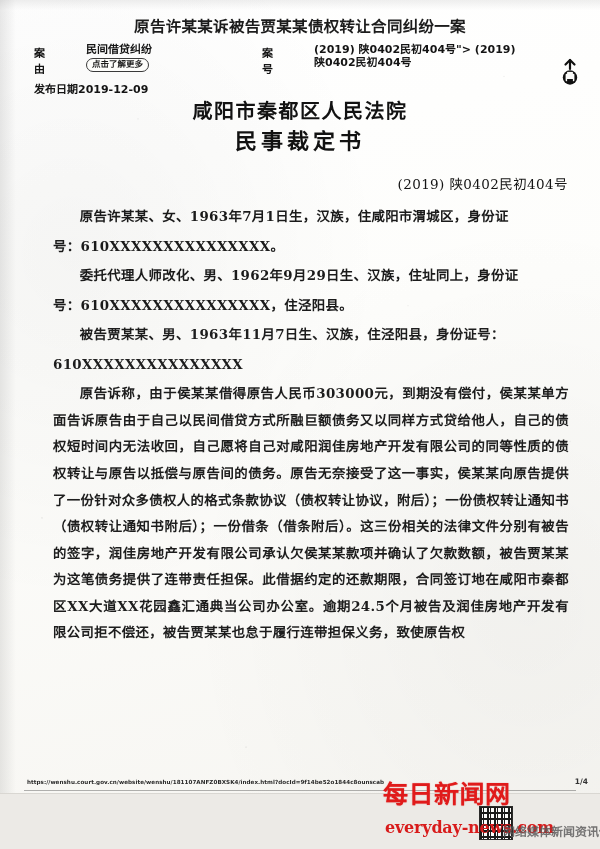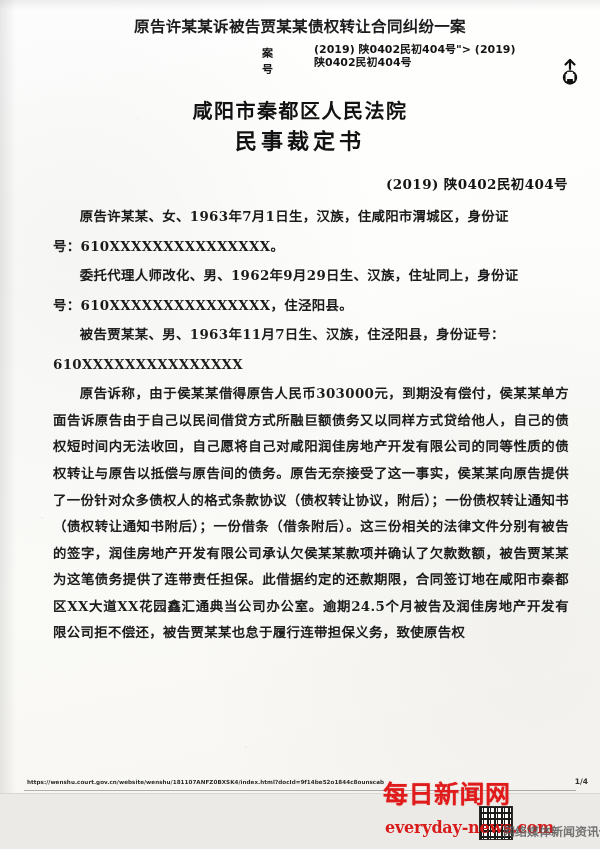--- a/index.html
+++ b/index.html
@@ -166,21 +166,21 @@
     letter-spacing: 4px;
     line-height: 1.4;
     margin-top: 2px;
   }
 
   .case-no {
     margin-top: 16px;
     padding-right: 32px;
     text-align: right;
     font-size: 13.5px;
-    font-weight: bold;
+    font-weight: normal;
     letter-spacing: 0.4px;
     color: #141414;
   }
 
   .body-text {
     margin-top: 10px;
     padding: 0 31px 0 53px;
   }
   .body-text p {
     margin: 0 0 3px 0;
@@ -301,20 +301,29 @@
 
 <div class="sheet">
 
   <div class="scan-edge-left"></div>
   <div class="scan-edge-top"></div>
 
   <div class="doc-title">原告许某某诉被告贾某某债权转让合同纠纷一案</div>
 
   <div class="meta">
 
+    <div class="meta-col-left">
+      <div class="meta-row">
+        <span class="meta-label">案　由</span><span class="meta-value">
+          <span>民间借贷纠纷</span>
+          <span class="more-btn">点击了解更多</span>
+        </span>
+      </div>
+      <div class="meta-sub">发布日期2019-12-09</div>
+    </div>
 
     <div class="meta-col-right">
       <div class="meta-row">
         <span class="meta-label narrow">案　号</span><span class="meta-value">(2019) 陕0402民初404号"&gt; (2019) 陕0402民初404号</span>
       </div>
     </div>
   </div>
 
   <div class="share-icon">
     <svg width="28" height="30" viewBox="0 0 28 30" aria-hidden="true">

